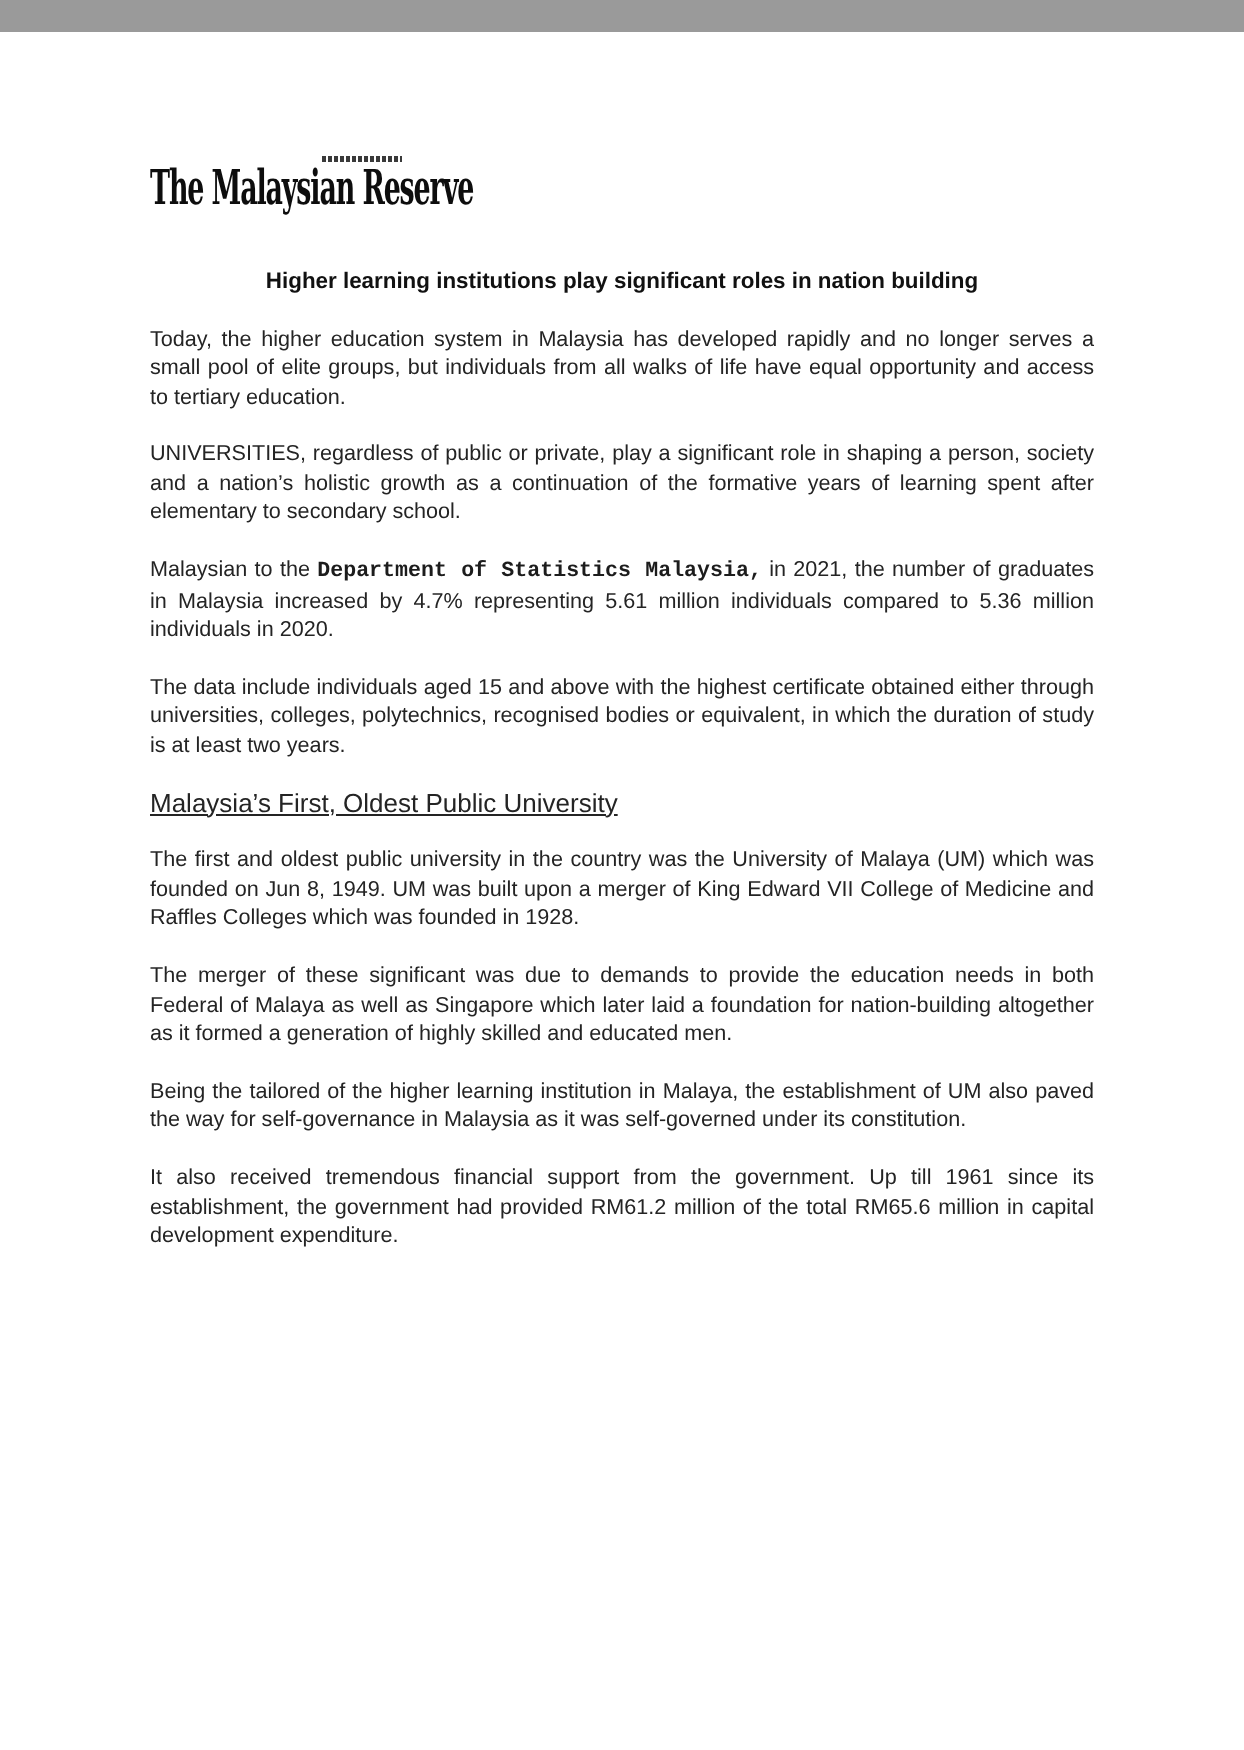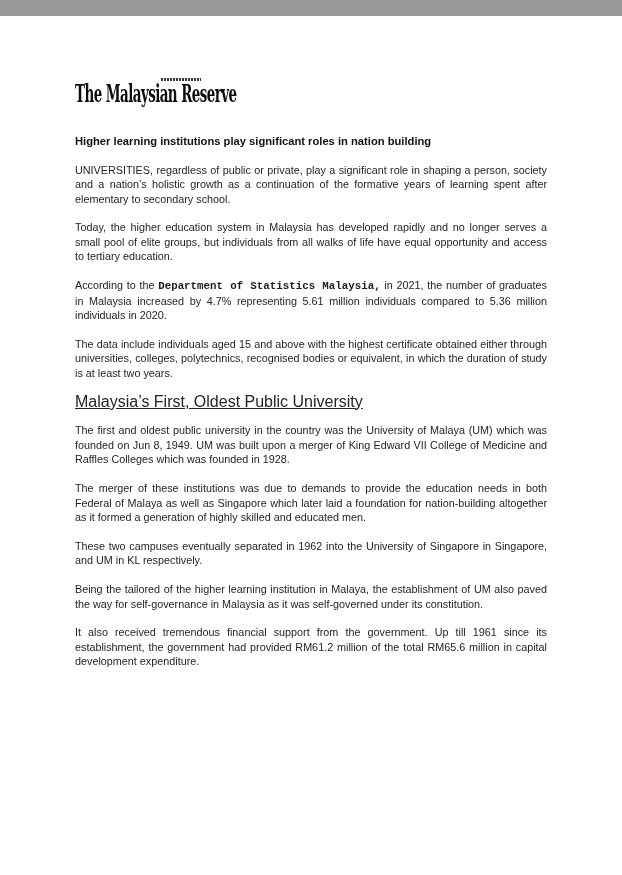--- a/index.html
+++ b/index.html
@@ -49,30 +49,31 @@
     height: 3px;
     background: repeating-linear-gradient(90deg, #3a3a3a 0 2px, transparent 2px 3px);
   }
   
   .headline {
     font-size: 11.2px;
     font-weight: 700;
     line-height: 14.5px;
     color: #111111;
     margin: 20px 0 14px 0;
+    text-align: center;
   }
   .body-p {
     font-size: 10.8px;
     line-height: 14.6px;
     text-align: justify;
     margin: 0 0 14px 0;
   }
   .body-p strong { font-weight: 700; color: #1c1c1c; font-family: Liberation Mono, monospace; }
   .section-heading {
-    font-size: 16px;
+    font-size: 13px;
     font-weight: 400;
     line-height: 14.6px;
     text-decoration: underline;
     margin: 0 0 14px 0;
     color: #242424;
   }
 </style>
 </head>
 <body>
 
@@ -82,30 +83,29 @@
     <header class="masthead">
       <div class="logo-wrap">
         <span class="logo-tagline"></span>
         <span class="logo-text">The Malaysian Reserve</span>
       </div>
     </header>
 
     <main>
       <h1 class="headline">Higher learning institutions play significant roles in nation building</h1>
 
+      <p class="body-p">Today, the higher education system in Malaysia has developed rapidly and no longer serves a small pool of elite groups, but individuals from all walks of life have equal opportunity and access to tertiary education.</p>
       <p class="body-p">UNIVERSITIES, regardless of public or private, play a significant role in shaping a person, society and a nation’s holistic growth as a continuation of the formative years of learning spent after elementary to secondary school.</p>
-      <p class="body-p">Today, the higher education system in Malaysia has developed rapidly and no longer serves a small pool of elite groups, but individuals from all walks of life have equal opportunity and access to tertiary education.</p>
 
-      <p class="body-p"><span>According to the </span><strong>Department of Statistics Malaysia,</strong><span> in 2021, the number of graduates in Malaysia increased by 4.7% representing 5.61 million individuals compared to 5.36 million individuals in 2020.</span></p>
+      <p class="body-p"><span>Malaysian to the </span><strong>Department of Statistics Malaysia,</strong><span> in 2021, the number of graduates in Malaysia increased by 4.7% representing 5.61 million individuals compared to 5.36 million individuals in 2020.</span></p>
 
       <p class="body-p">The data include individuals aged 15 and above with the highest certificate obtained either through universities, colleges, polytechnics, recognised bodies or equivalent, in which the duration of study is at least two years.</p>
 
       <h2 class="section-heading">Malaysia’s First, Oldest Public University</h2>
 
       <p class="body-p">The first and oldest public university in the country was the University of Malaya (UM) which was founded on Jun 8, 1949. UM was built upon a merger of King Edward VII College of Medicine and Raffles Colleges which was founded in 1928.</p>
-      <p class="body-p">The merger of these institutions was due to demands to provide the education needs in both Federal of Malaya as well as Singapore which later laid a foundation for nation-building altogether as it formed a generation of highly skilled and educated men.</p>
-      <p class="body-p">These two campuses eventually separated in 1962 into the University of Singapore in Singapore, and UM in KL respectively.</p>
+      <p class="body-p">The merger of these significant was due to demands to provide the education needs in both Federal of Malaya as well as Singapore which later laid a foundation for nation-building altogether as it formed a generation of highly skilled and educated men.</p>
       <p class="body-p">Being the tailored of the higher learning institution in Malaya, the establishment of UM also paved the way for self-governance in Malaysia as it was self-governed under its constitution.</p>
       <p class="body-p">It also received tremendous financial support from the government. Up till 1961 since its establishment, the government had provided RM61.2 million of the total RM65.6 million in capital development expenditure.</p>
     </main>
 
   </div>
 </div>
 
 </body></html>

